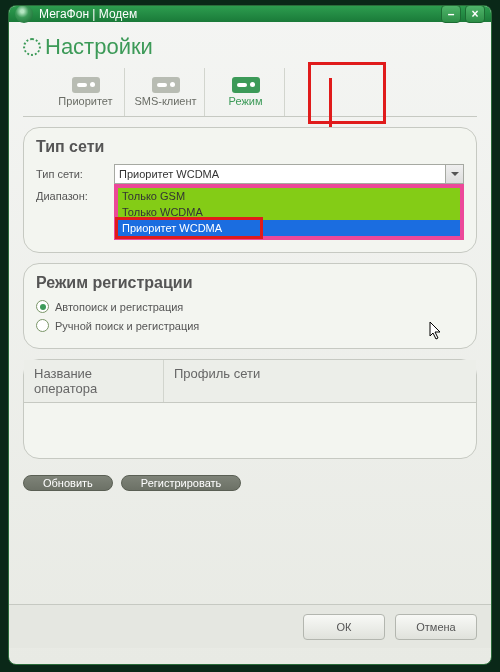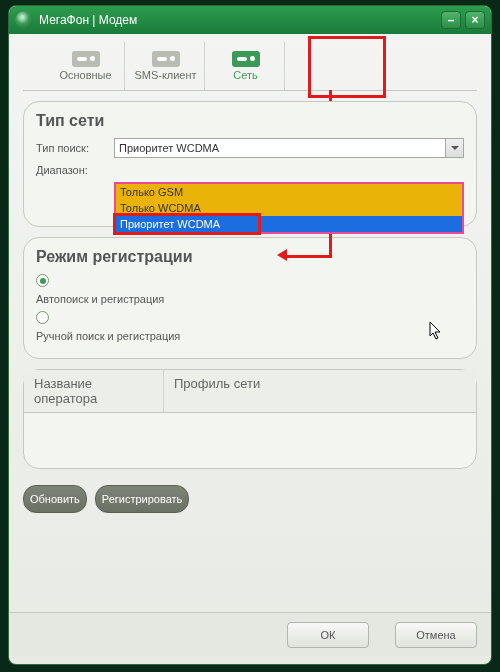--- a/index.html
+++ b/index.html
@@ -12,21 +12,21 @@
   overflow: hidden;
 }
 .window {
   position: absolute; left: 8px; top: 5px; width: 484px; height: 660px;
   background: linear-gradient(#f4f5f3, #e8eae4);
   border: 1px solid #2b6c3a;
   border-radius: 8px;
   overflow: hidden;
 }
 .titlebar {
-  height: 28px;
+  height: 16px;
   background: linear-gradient(#2d9d4f, #1a7a39);
   display: flex; align-items: center;
   padding: 0 6px;
   color: #fff;
 }
 .logo-icon {
   width: 18px; height: 18px; border-radius: 50%;
   background: radial-gradient(circle at 40% 35%, #b5e6c2 10%, #3c9a58 40%, #15632d 100%);
   margin-right: 6px;
 }
@@ -126,63 +126,62 @@
   background: linear-gradient(#efefef,#ddd);
   border-left: 1px solid #a6a9a2;
   display: flex; align-items: center; justify-content: center;
 }
 .select-btn::after {
   content: ""; border-left: 4px solid transparent; border-right: 4px solid transparent;
   border-top: 4px solid #555;
 }
 .dropdown {
   position: absolute; left: 0; top: 20px; width: 100%;
-  border: 2px solid #ec4899; background: #eab308;
+  border: 4px solid #ec4899; background: #84cc16;
   z-index: 5;
-  margin-top: 24px;
 }
 .dropdown-item {
   height: 16px; font-size: 11px; padding: 0 4px;
   display: flex; align-items: center;
 }
 .dropdown-item.sel { background: #1b6de0; color: #fff; }
 .red-box-item {
   border: 3px solid #e01b1b;
   position: absolute; left: -3px; top: 29px; width: 148px; height: 22px;
   pointer-events: none;
 }
-.radio-row { display: flex; gap: 6px; margin: 6px 0; font-size: 11px; color: #555; flex-direction: column; }
+.radio-row { display: flex; align-items: center; gap: 6px; margin: 6px 0; font-size: 11px; color: #555; }
 .radio {
   width: 13px; height: 13px; border-radius: 50%;
   border: 1px solid #7a9668; background: #fff;
   display: flex; align-items: center; justify-content: center;
 }
 .radio.checked::after {
   content: ""; width: 6px; height: 6px; border-radius: 50%; background: #3c9a58;
 }
 .panel.table-like { padding: 0; height: 100px; margin-top: 10px; }
 .thead { display: flex; border-bottom: 1px solid #c6c9c2; background: #eceee9; }
 .thead .th { padding: 6px 10px; font-size: 13px; color: #666; border-right: 1px solid #d2d5ce; }
 .thead .th:last-child { border-right: none; }
 .action-row { display: flex; gap: 8px; margin-top: 16px; }
 .btn {
-  height: 28px; padding: 0 6px;
+  height: 16px; padding: 0 19px;
   background: linear-gradient(#7e8378,#6c7166);
   color: #fff; font-size: 11px;
   border: 1px solid #5a5f54; border-radius: 13px;
   display: flex; align-items: center; justify-content: center;
   cursor: pointer;
 }
 .footer {
-  position: absolute; bottom: 8px; left: 0; right: 0;
+  position: absolute; bottom: 16px; left: 0; right: 0;
   border-top: 1px solid #c6c9c2;
   background: #e5e7e1;
   height: 44px;
   display: flex; justify-content: flex-end; align-items: center;
-  gap: 26px; padding: 0 14px;
+  gap: 10px; padding: 0 14px;
 }
 .btn-flat {
   height: 26px; width: 82px;
   background: linear-gradient(#f8f9f6,#e0e2dc);
   border: 1px solid #b3b6af; border-radius: 4px;
   font-size: 11px; color: #555;
   display: flex; align-items: center; justify-content: center;
   cursor: pointer;
 }
 .cursor-arrow {
@@ -197,45 +196,49 @@
   <div class="titlebar">
     <div class="logo-icon"></div>
     <div class="title-text">МегаФон | Модем</div>
     <div class="tb-btns">
       <div class="tb-btn">–</div>
       <div class="tb-btn">×</div>
     </div>
   </div>
 
   <div class="content" style="position:relative;">
+    <h2 class="page-title">
+      <span class="gear"></span>
+      <span>Настройки</span>
+    </h2>
 
     <div class="tabs">
       <div class="tab">
         <div class="tab-icon"></div>
-        <div class="tab-label">Основные</div>
+        <div class="tab-label">Приоритет</div>
       </div>
       <div class="tab">
         <div class="tab-icon"></div>
         <div class="tab-label">SMS-клиент</div>
       </div>
       <div class="tab active">
         <div class="tab-icon"></div>
-        <div class="tab-label">Сеть</div>
+        <div class="tab-label">Режим</div>
       </div>
       <div class="red-box-tab"></div>
     </div>
 
     <div class="red-line-v"></div>
     <div class="red-line-h"></div>
     <div class="red-arrow"></div>
 
     <div class="panel" style="position:relative;">
       <h3>Тип сети</h3>
       <div class="row">
-        <div class="row-label">Тип поиск:</div>
+        <div class="row-label">Тип сети:</div>
         <div class="select-wrap">
           <div class="select">
             <span>Приоритет WCDMA</span>
             <div class="select-btn"></div>
           </div>
           <div class="dropdown">
             <div class="dropdown-item">Только GSM</div>
             <div class="dropdown-item">Только WCDMA</div>
             <div class="dropdown-item sel">Приоритет WCDMA</div>
             <div class="red-box-item"></div>

